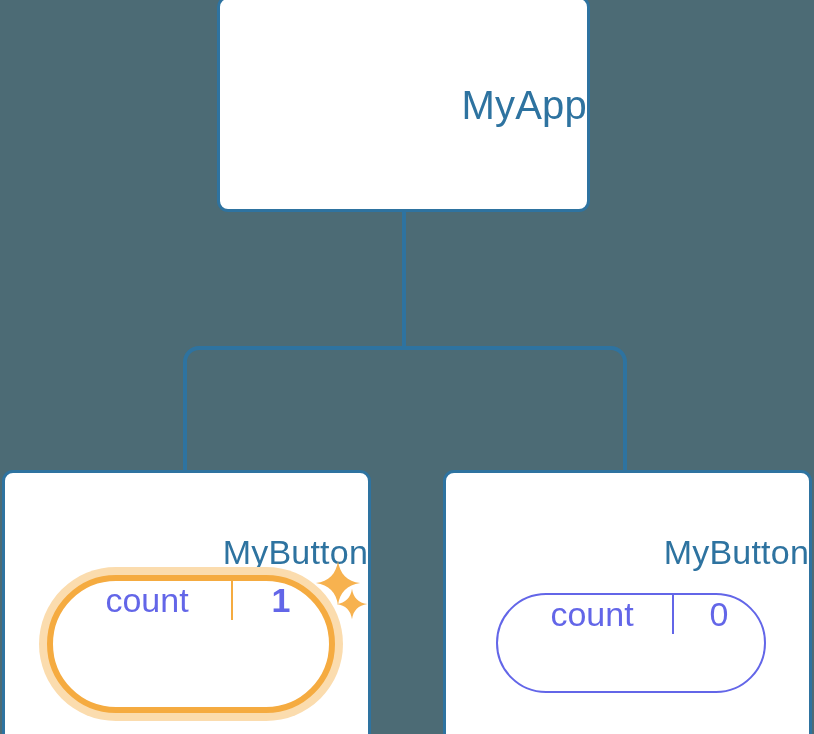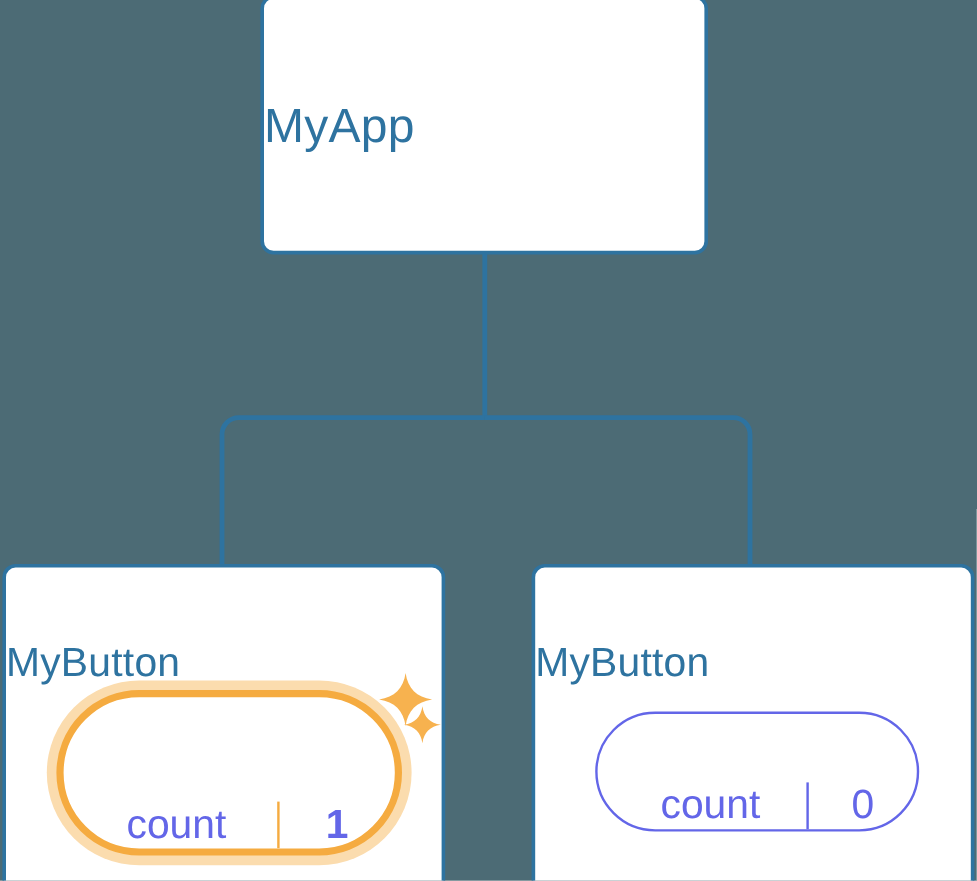--- a/index.html
+++ b/index.html
@@ -37,21 +37,21 @@
     background: #ffffff;
     border: 3px solid #2e73a0;
     border-radius: 11px;
     box-sizing: border-box;
   }
 
   .node-title {
     position: absolute;
     left: 0;
     right: 0;
-    text-align: left;
+    text-align: right;
     color: #2e73a0;
     font-family: "Liberation Sans", sans-serif;
     font-weight: 400;
     letter-spacing: 0.2px;
     white-space: nowrap;
   }
 
   
   #node-root {
     left: 217px;
@@ -80,21 +80,21 @@
   .node-card.child .node-title {
     top: 60px;
     font-size: 34px;
   }
 
   
   .state-pill {
     position: absolute;
     box-sizing: border-box;
     display: flex;
-    align-items: flex-end;
+    align-items: flex-start;
     background: #ffffff;
   }
   .pill-key, .pill-val {
     display: flex;
     align-items: center;
     justify-content: center;
     box-sizing: border-box;
     color: #6366e8;
     font-family: "Liberation Sans", sans-serif;
     white-space: nowrap;

